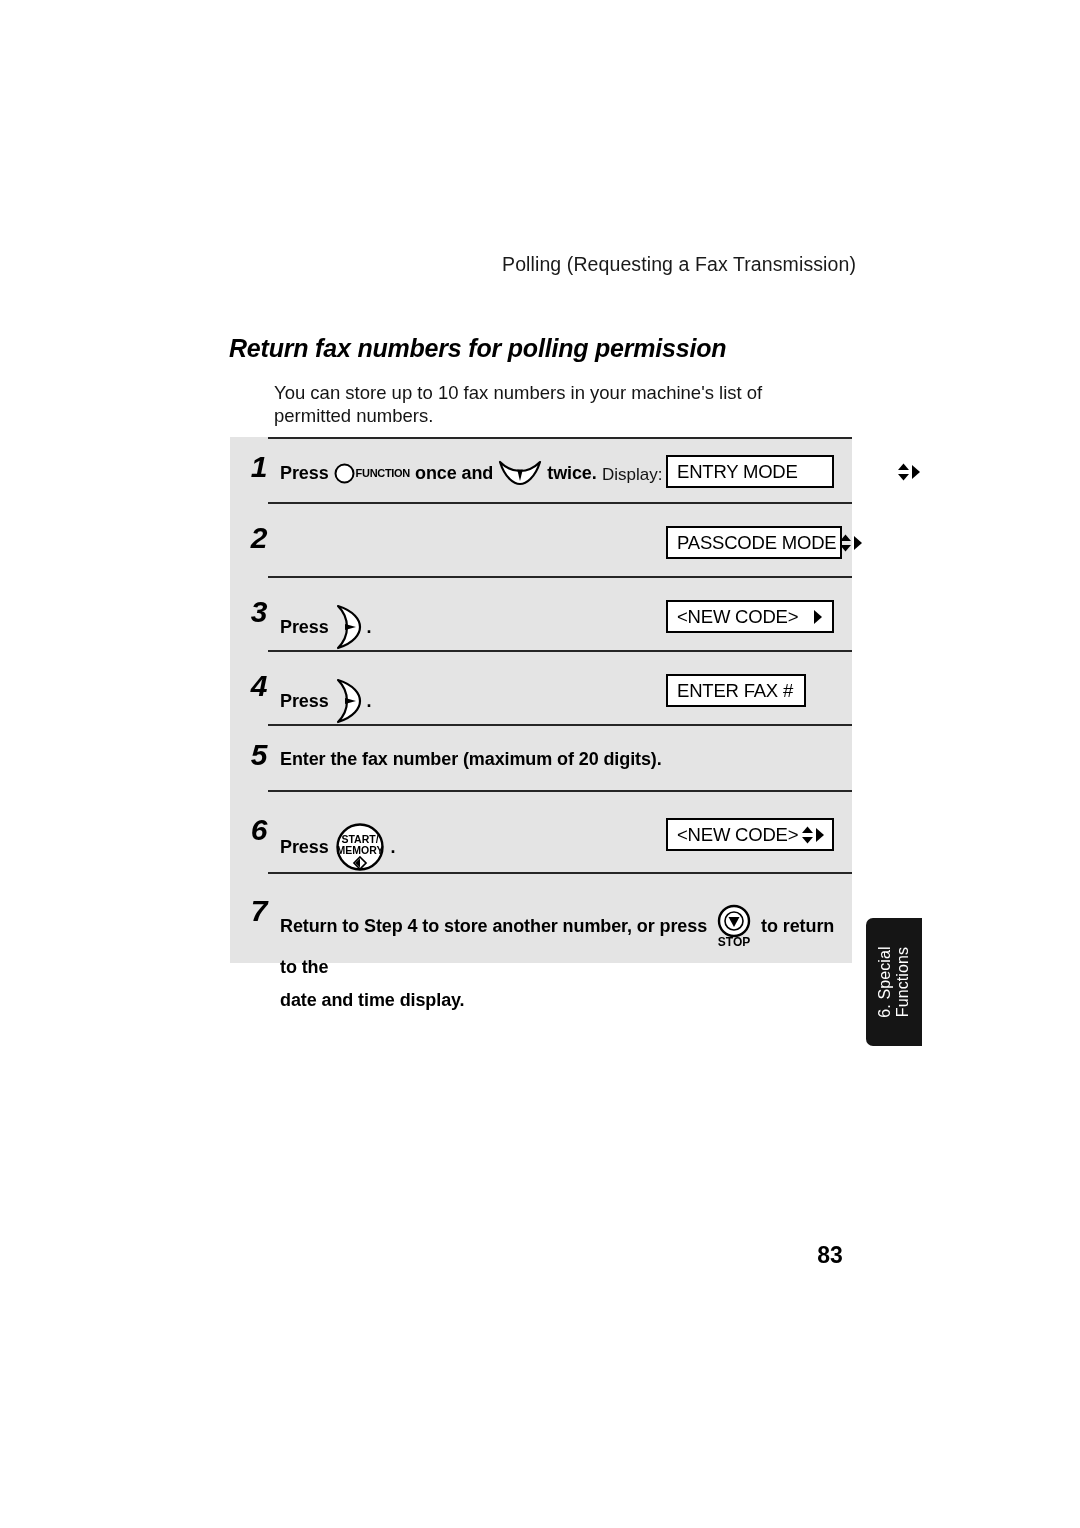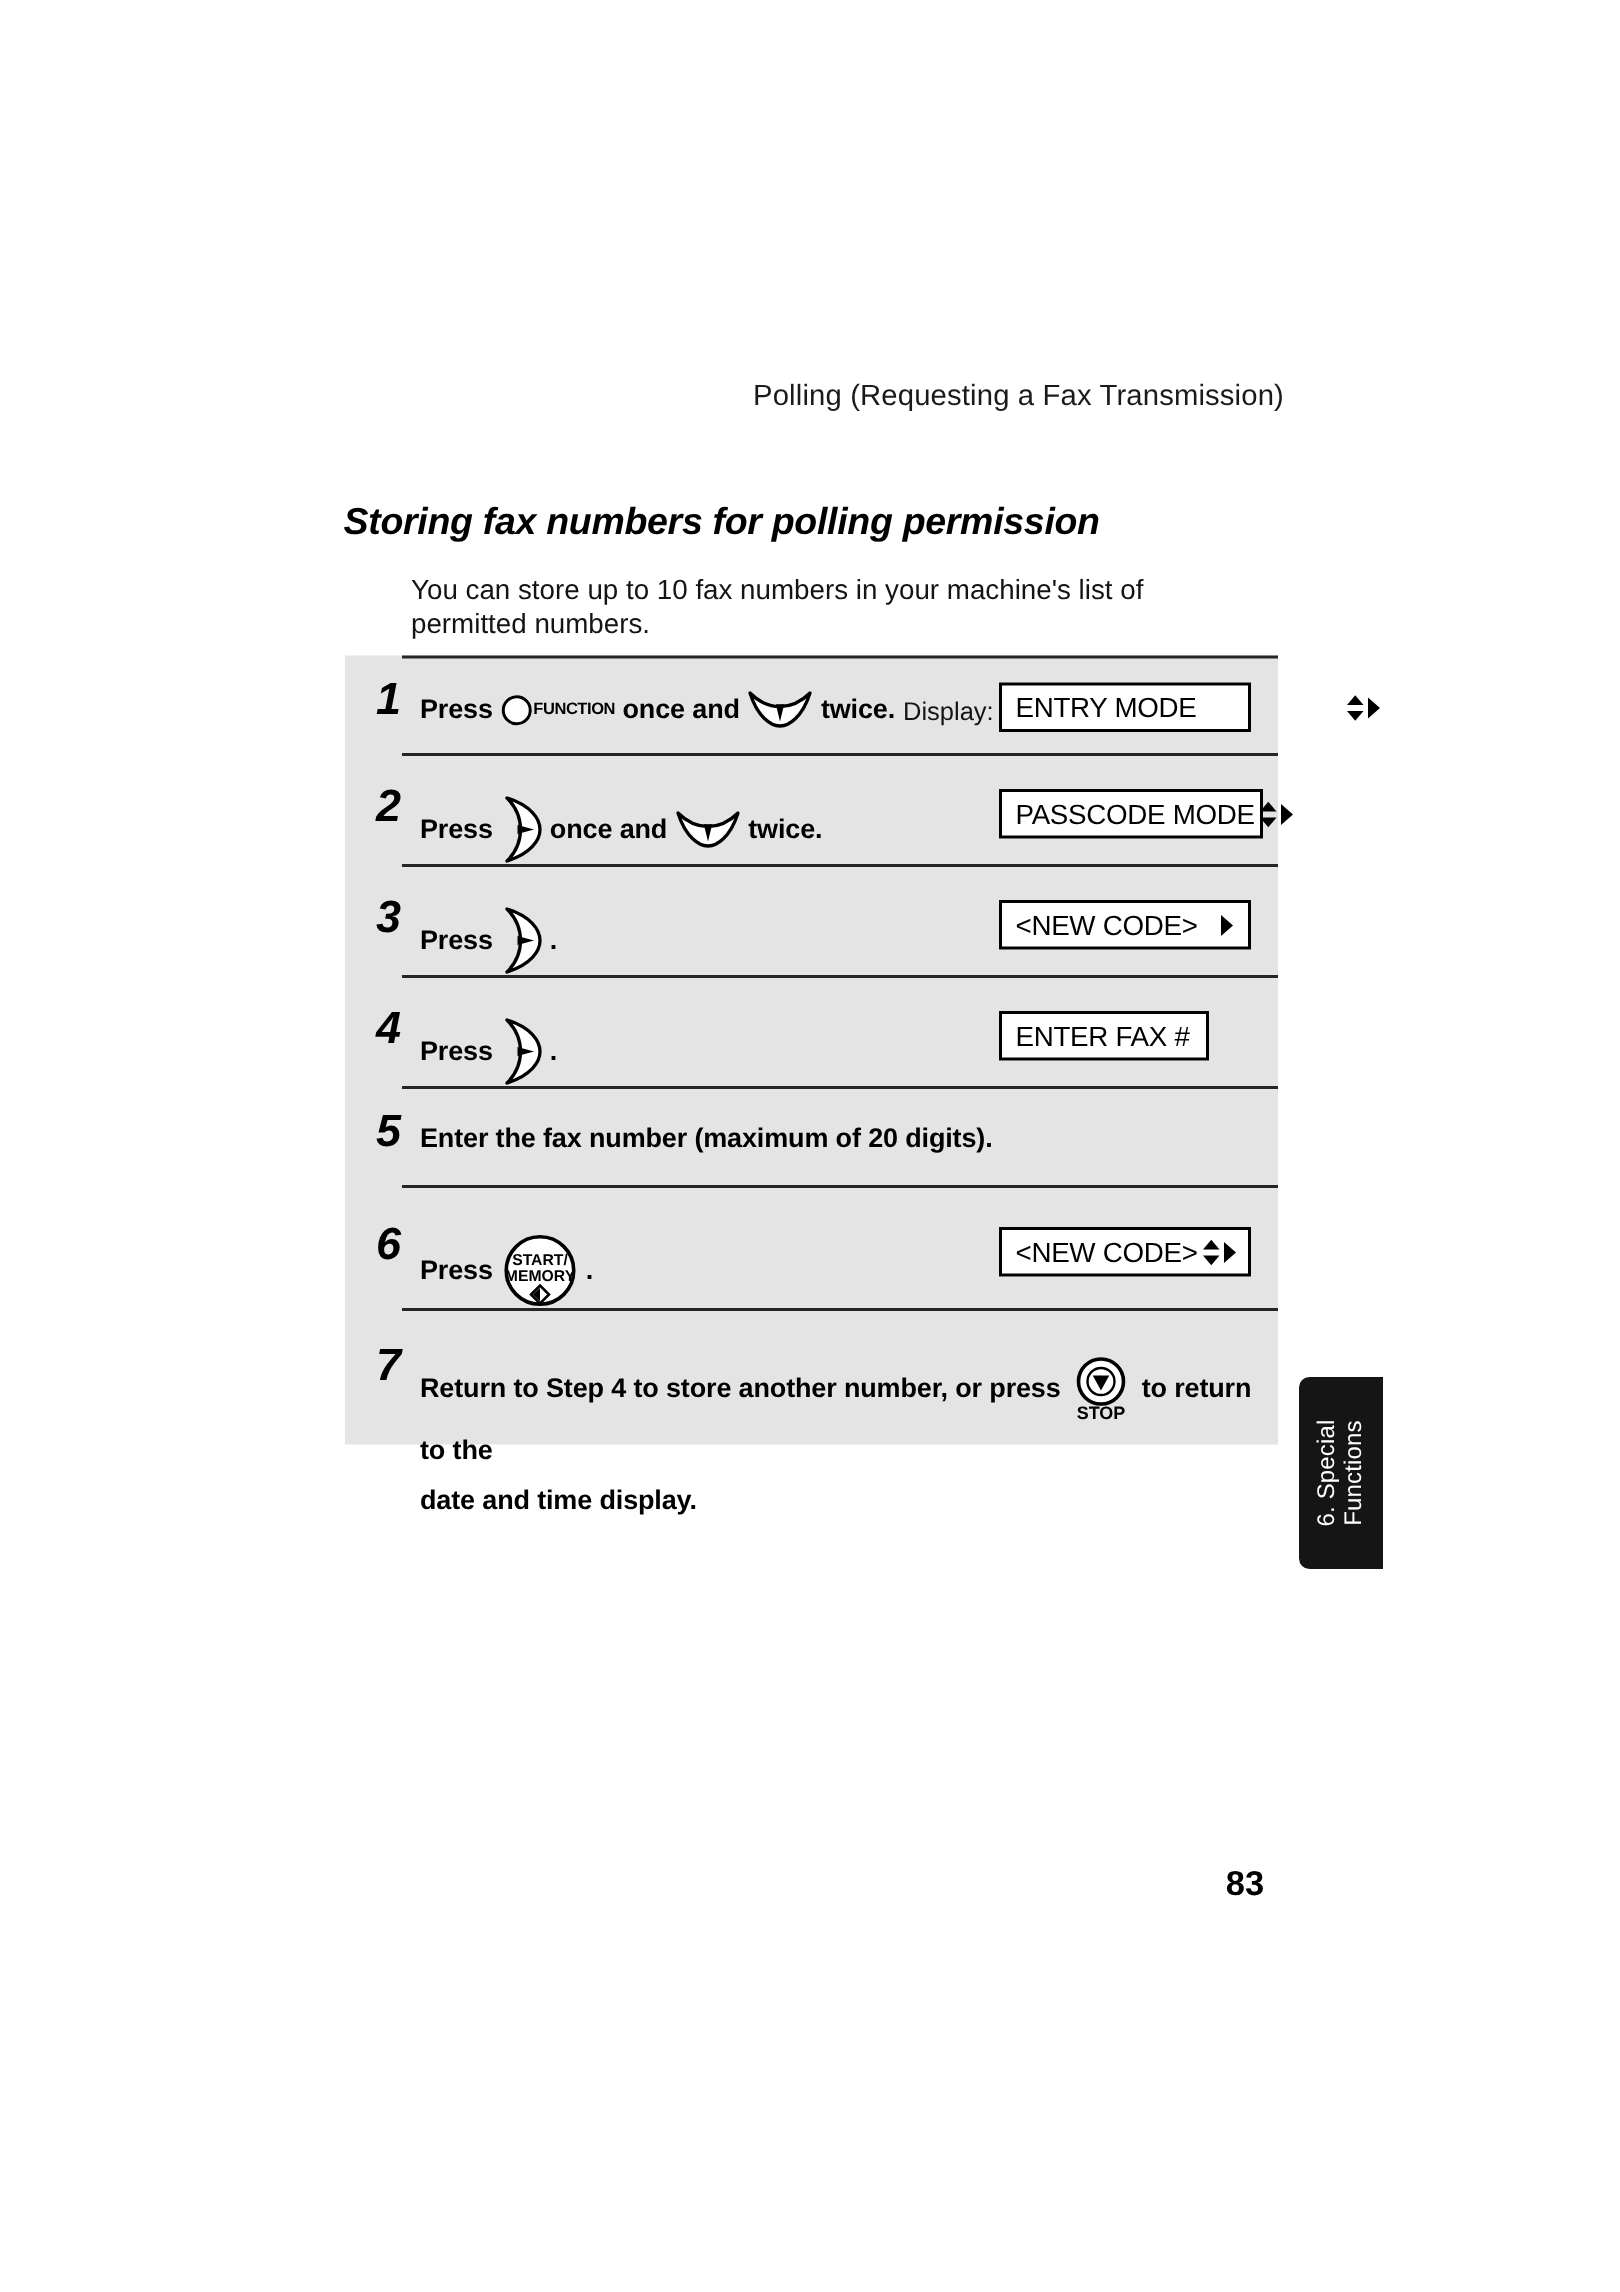--- a/index.html
+++ b/index.html
@@ -194,21 +194,21 @@
     font-size: 23px;
     font-weight: bold;
     color: #000;
   }
 </style>
 </head>
 <body>
 
 <div id="running-header">Polling (Requesting a Fax Transmission)</div>
 
-<div id="section-heading">Storing fax numbers for polling permission</div>
+<div id="section-heading">Return fax numbers for polling permission</div>
 
 <div id="intro-paragraph">You can store up to 10 fax numbers in your machine's list of permitted numbers.</div>
 
 <div id="steps-panel">
 
   <div class="step-row" style="top:0px;height:65px;">
     <div class="step-rule" style="top:0px;"></div>
     <div class="step-num" style="top:13px;">1</div>
     <div class="step-body" style="top:22px;">
       <span class="step-text">Press</span>
@@ -238,37 +238,20 @@
           <path d="M7.5 18.5 L 2 12 L 13 12 Z" fill="#000"></path>
           <path d="M16 3 L 24 10 L 16 17 Z" fill="#000"></path>
         </svg>
       </span>
     </div>
   </div>
 
   <div class="step-row" style="top:65px;height:74px;">
     <div class="step-rule" style="top:0px;"></div>
     <div class="step-num" style="top:19px;">2</div>
-    <div class="step-body" style="top:28px;">
-      <span class="step-text">Press</span>
-      <span class="icon">
-        <svg width="28" height="46" viewBox="0 0 28 46">
-          <path d="M4 2 C 20 7, 26 16, 26 23 C 26 30, 20 39, 4 44 C 10 38, 13 31, 13 23 C 13 15, 10 8, 4 2 Z" fill="#ffffff" stroke="#000" stroke-width="2.2" stroke-linejoin="round"></path>
-          <path d="M11 20 L 11 26 L 22 23 Z" fill="#000"></path>
-        </svg>
-      </span>
-      <span class="step-text">once and</span>
-      <span class="icon">
-        <svg width="44" height="28" viewBox="0 0 44 28">
-          <path d="M2 3 C 7 19, 16 25, 22 25 C 28 25, 37 19, 42 3 C 36 9, 29 12, 22 12 C 15 12, 8 9, 2 3 Z" fill="#ffffff" stroke="#000" stroke-width="2.2" stroke-linejoin="round"></path>
-          <path d="M19.2 10.5 L 24.8 10.5 L 22 22 Z" fill="#000"></path>
-        </svg>
-      </span>
-      <span class="step-text">twice.</span>
-    </div>
     <div class="lcd" style="left:436px;top:24px;width:176px;padding-right:3px;">
       <span class="lcd-text">PASSCODE MODE</span>
       <span class="lcd-spacer"></span>
       <span class="lcd-arrows">
         <svg width="26" height="20" viewBox="0 0 26 20">
           <path d="M7.5 1.5 L 13 8 L 2 8 Z" fill="#000"></path>
           <path d="M7.5 18.5 L 2 12 L 13 12 Z" fill="#000"></path>
           <path d="M16 3 L 24 10 L 16 17 Z" fill="#000"></path>
         </svg>
       </span>

